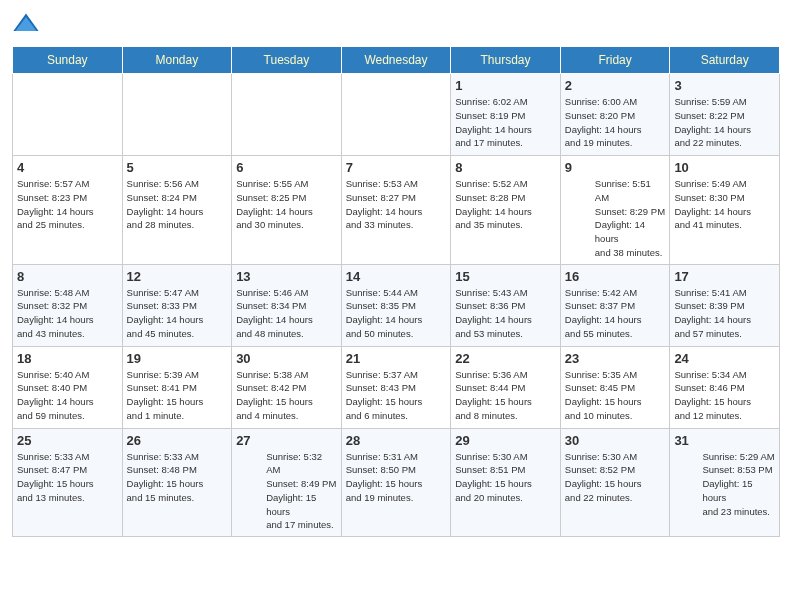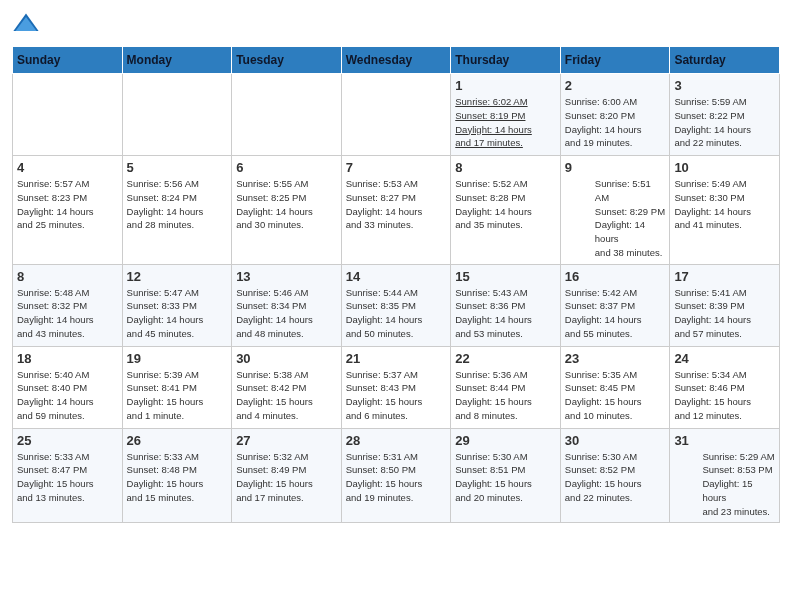--- a/index.html
+++ b/index.html
@@ -47,25 +47,25 @@
       font-size: 14px;
       color: #555;
     }
     table {
       width: 100%;
       border-collapse: collapse;
       font-size: 11px;
     }
     thead tr th {
       background-color: #2d7dbf;
-      color: #0f172a;
+      color: #fef9c3;
       padding: 6px 4px;
-      text-align: left;
+      text-align: center;
       font-size: 12px;
-      font-weight: bold;
+      font-weight: normal;
       border: 1px solid #fff;
     }
     tbody tr td {
       border: 1px solid #ccc;
       vertical-align: top;
       padding: 4px 4px;
       height: 82px;
       width: calc(100% / 7);
       background: #fff;
       color: #333;
@@ -125,21 +125,21 @@
         </tr>
     </thead>
     <tbody>
     <tr>
           <td class="empty"></td>
           <td class="empty"></td>
           <td class="empty"></td>
           <td class="empty"></td>
           <td>
             <div class="day-number">1</div>
-            <div class="day-detail" style="white-space: pre-line; text-decoration: underline;">Sunrise: 6:02 AM
+            <div class="day-detail" style="white-space: pre-line;">Sunrise: 6:02 AM
 Sunset: 8:19 PM
 Daylight: 14 hours
 and 17 minutes.</div>
           </td>
           <td>
             <div class="day-number">2</div>
             <div class="day-detail" style="white-space: pre-line;">Sunrise: 6:00 AM
 Sunset: 8:20 PM
 Daylight: 14 hours
 and 19 minutes.</div>
@@ -315,21 +315,21 @@
           </td>
           <td>
             <div class="day-number">26</div>
             <div class="day-detail" style="white-space: pre-line;">Sunrise: 5:33 AM
 Sunset: 8:48 PM
 Daylight: 15 hours
 and 15 minutes.</div>
           </td>
           <td>
             <div class="day-number">27</div>
-            <div class="day-detail" style="white-space: pre-line;">Sunrise: 5:32 AM
+            <div class="day-detail" style="white-space: pre-line; margin-left: 30px;">Sunrise: 5:32 AM
 Sunset: 8:49 PM
 Daylight: 15 hours
 and 17 minutes.</div>
           </td>
           <td>
             <div class="day-number">28</div>
             <div class="day-detail" style="white-space: pre-line;">Sunrise: 5:31 AM
 Sunset: 8:50 PM
 Daylight: 15 hours
 and 19 minutes.</div>

